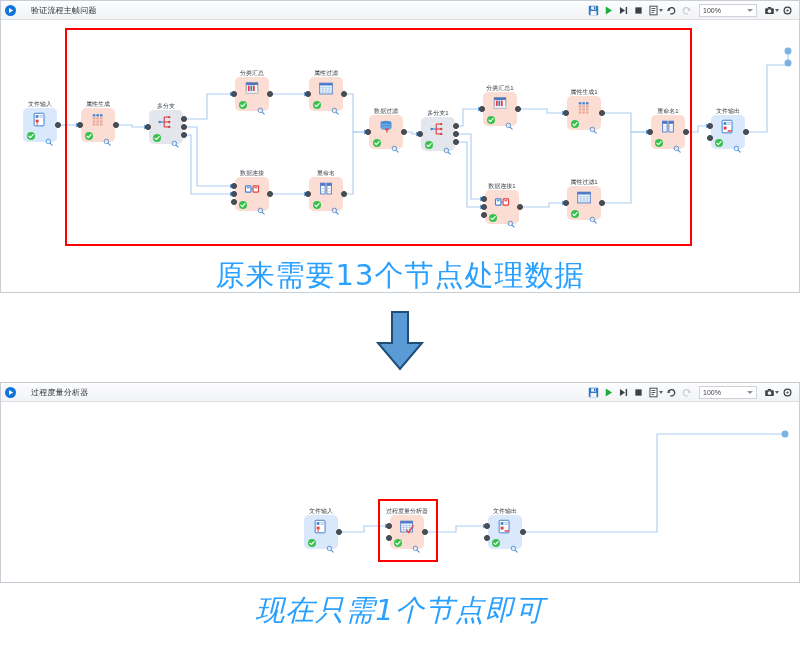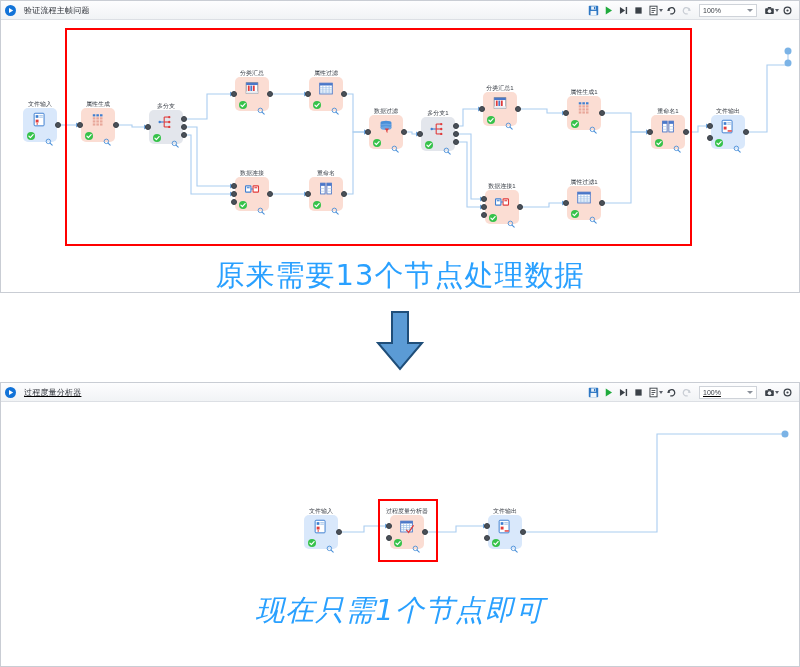--- a/index.html
+++ b/index.html
@@ -13,32 +13,32 @@
 
   
   .panel {
     position: absolute;
     left: 0;
     width: 800px;
     background: #ffffff;
     border: 1px solid #c9cdd4;
   }
   #panel-top { top: 0; height: 293px; }
-  #panel-bottom { top: 382px; height: 285px; text-decoration: underline; }
+  #panel-bottom { top: 382px; height: 201px; }
 
   .titlebar {
     position: relative;
     height: 19px;
     background: linear-gradient(to bottom, #fdfdfe 0%, #f1f3f5 100%);
     border-bottom: 1px solid #dcdfe4;
     display: flex;
     align-items: center;
     padding: 0 4px;
   }
-  .tb-left { display: flex; align-items: center; gap: 8px; flex: 1; }
+  .tb-left { display: flex; align-items: center; gap: 15px; flex: 1; }
   .app-icon {
     width: 11px; height: 11px; border-radius: 50%;
     background: #1273d8;
     display: inline-flex; align-items: center; justify-content: center;
     flex: 0 0 auto;
   }
   .app-icon svg { display:block; }
   .win-title {
     font-size: 8px;
     color: #2b2f36;

